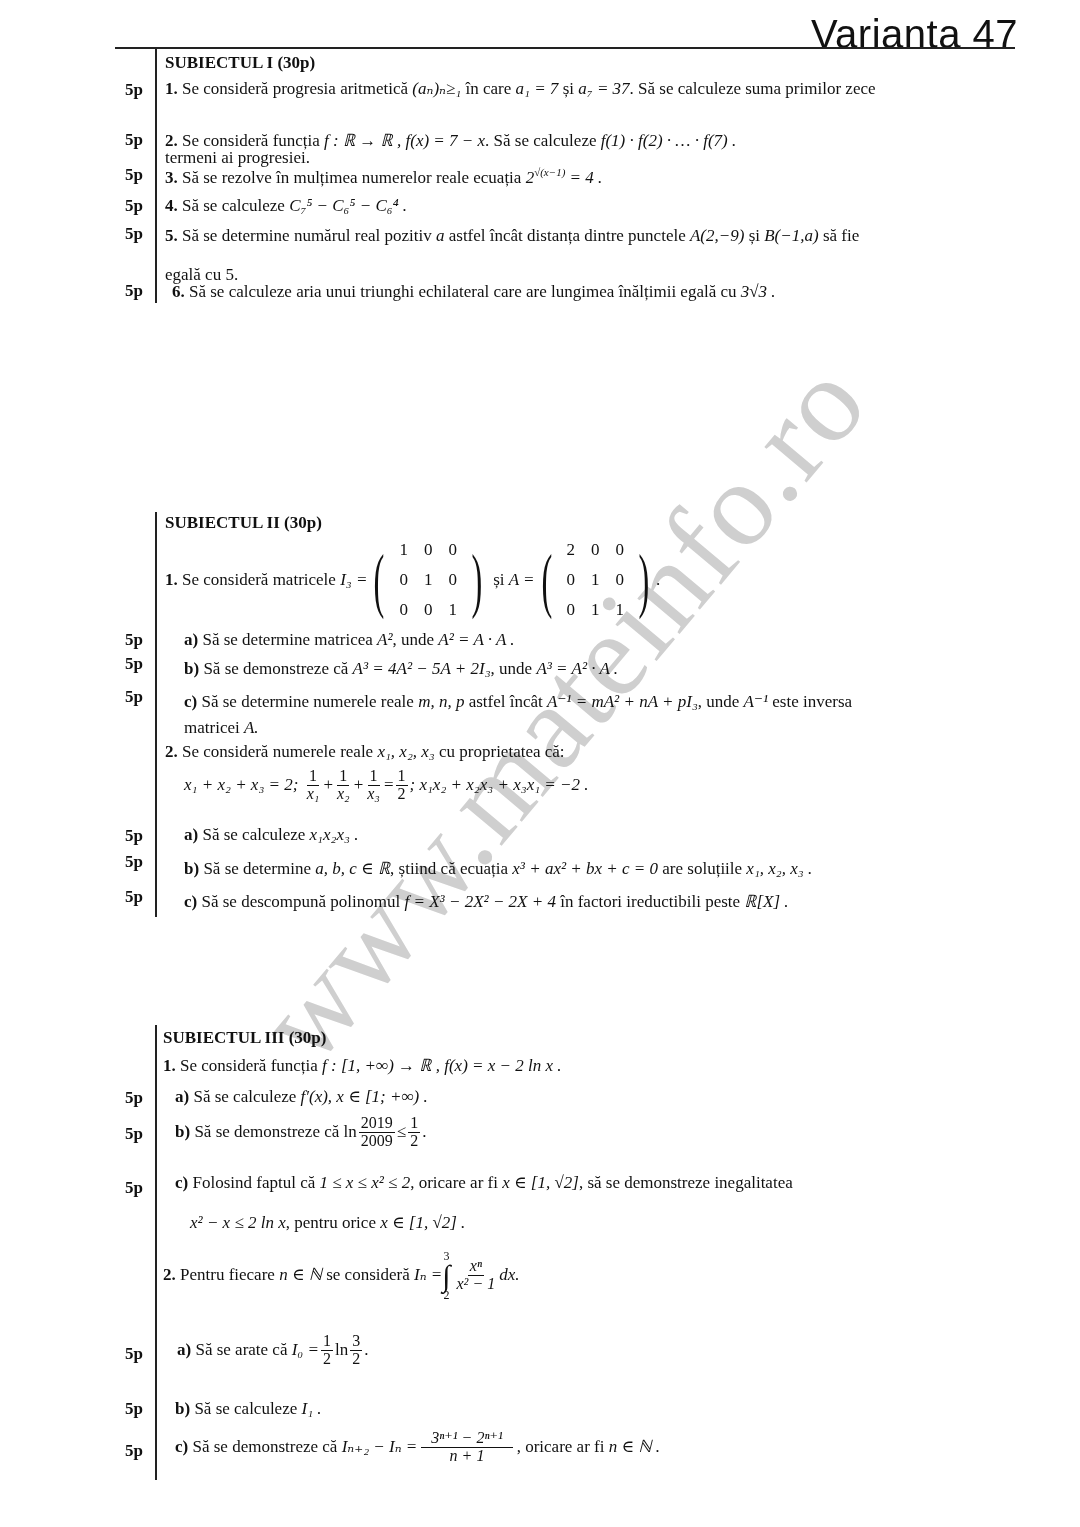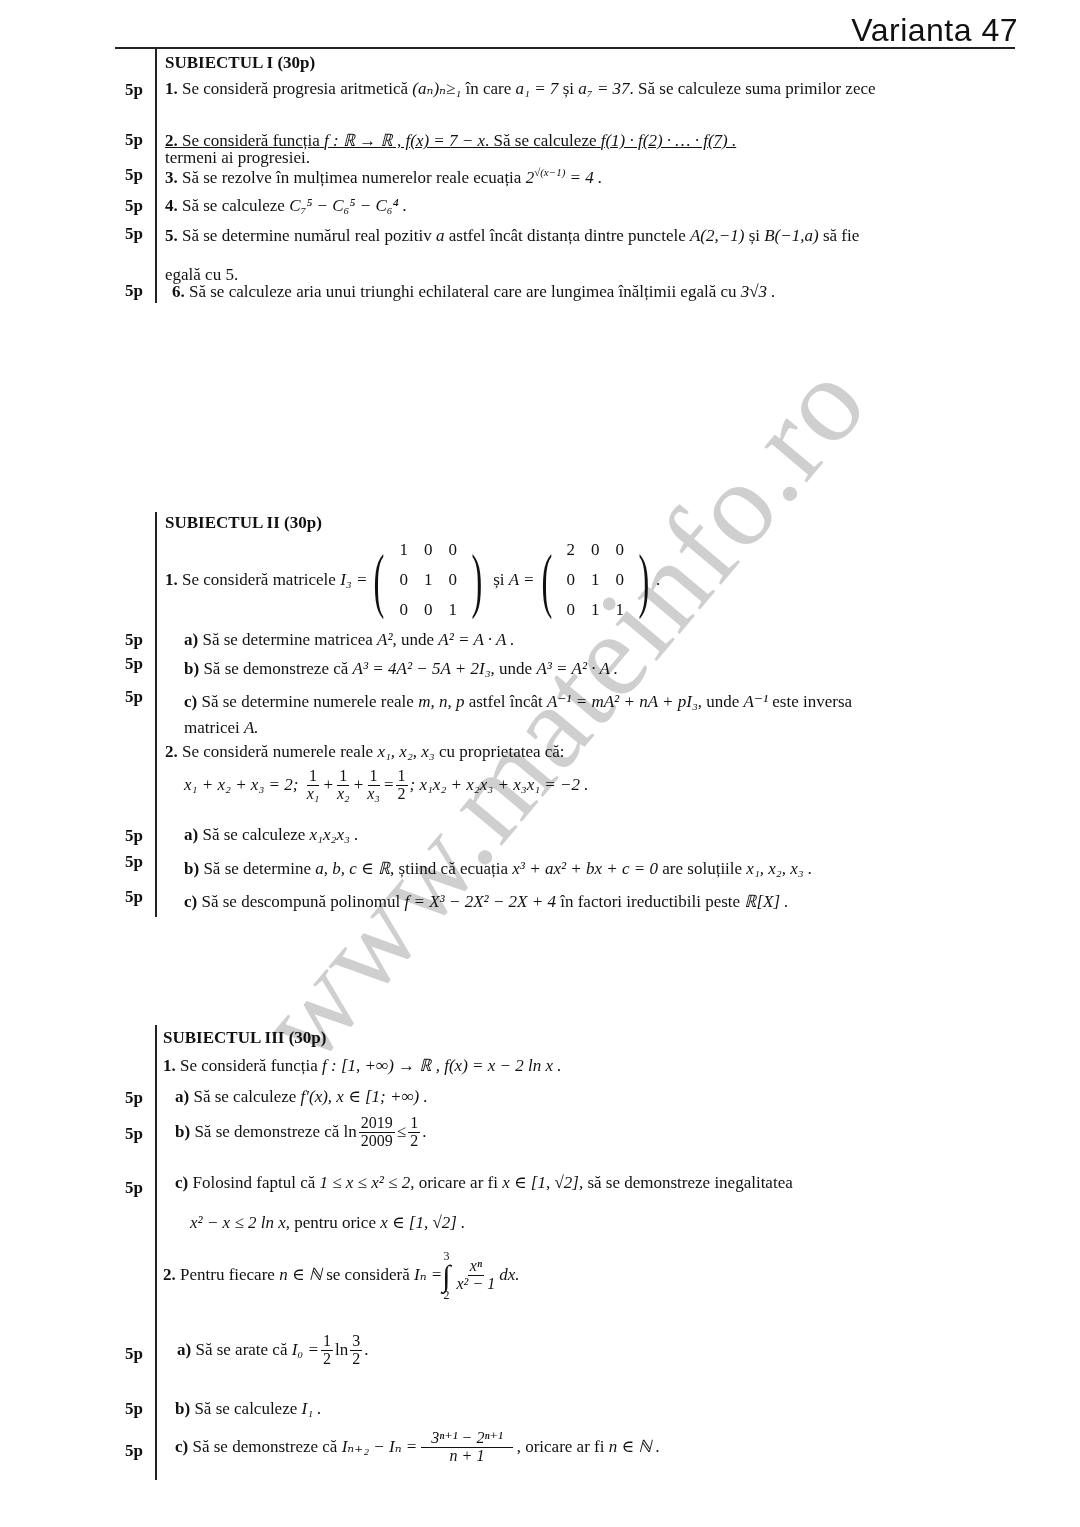--- a/index.html
+++ b/index.html
@@ -4,21 +4,21 @@
 <style>
   html, body { margin: 0; padding: 0; background: #ffffff; }
   body {
     width: 1080px; height: 1527px; position: relative; overflow: hidden;
     font-family: "Liberation Serif", "DejaVu Serif", serif;
     color: #111; font-size: 17px;
   }
   .title {
     position: absolute; right: 62px; top: 12px;
     font-family: "Liberation Sans", "DejaVu Sans", sans-serif;
-    font-size: 32px; color: #111; letter-spacing: 0.5px;
+    font-size: 40px; color: #111; letter-spacing: 0.5px;
   }
   .top-rule { position: absolute; left: 115px; top: 47px; width: 900px; height: 2px; background: #222; }
   .watermark {
     position: absolute; left: 150px; top: 700px;
     font-family: "Liberation Serif", "DejaVu Serif", serif;
     font-size: 120px; color: #cfcfcf; white-space: nowrap;
     transform: rotate(-50deg); transform-origin: 0 0;
     pointer-events: none; letter-spacing: 2px;
     left: 230px; top: 1000px;
   }
@@ -57,21 +57,21 @@
   <span>Se consideră progresia aritmetică</span>
   <i>(aₙ)ₙ≥₁</i>
   <span>în care</span>
   <i>a₁ = 7</i>
   <span>și</span>
   <i>a₇ = 37</i><span>. Să se calculeze suma primilor zece</span>
 </div>
 <div class="txt" style="left:165px;top:105px;margin-top:43px;">termeni ai progresiei.</div>
 
 <div class="pts" style="top:130px;">5p</div>
-<div class="txt" style="left:165px;top:131px;text-decoration:underline;">
+<div class="txt" style="left:165px;top:131px;">
   <span class="b">2.</span>
   <span>Se consideră funcția</span>
   <i>f : ℝ → ℝ ,  f(x) = 7 − x</i><span>. Să se calculeze</span>
   <i>f(1) · f(2) · … · f(7) .</i>
 </div>
 
 <div class="pts" style="top:165px;">5p</div>
 <div class="txt" style="left:165px;top:166px;text-align:right;">
   <span class="b">3.</span>
   <span>Să se rezolve în mulțimea numerelor reale ecuația</span>
@@ -85,21 +85,21 @@
   <span>Să se calculeze</span>
   <i>C₇⁵ − C₆⁵ − C₆⁴ .</i>
 </div>
 
 <div class="pts" style="top:224px;">5p</div>
 <div class="txt" style="left:165px;top:226px;">
   <span class="b">5.</span>
   <span>Să se determine numărul real pozitiv</span>
   <i>a</i>
   <span>astfel încât distanța dintre punctele</span>
-  <i>A(2,−1)</i>
+  <i>A(2,−9)</i>
   <span>și</span>
   <i>B(−1,a)</i>
   <span>să fie</span>
 </div>
 <div class="txt" style="left:165px;top:265px;">egală cu 5.</div>
 
 <div class="pts" style="top:281px;">5p</div>
 <div class="txt" style="left:172px;top:282px;">
   <span class="b">6.</span>
   <span>Să se calculeze aria unui triunghi echilateral care are lungimea înălțimii egală cu</span>

